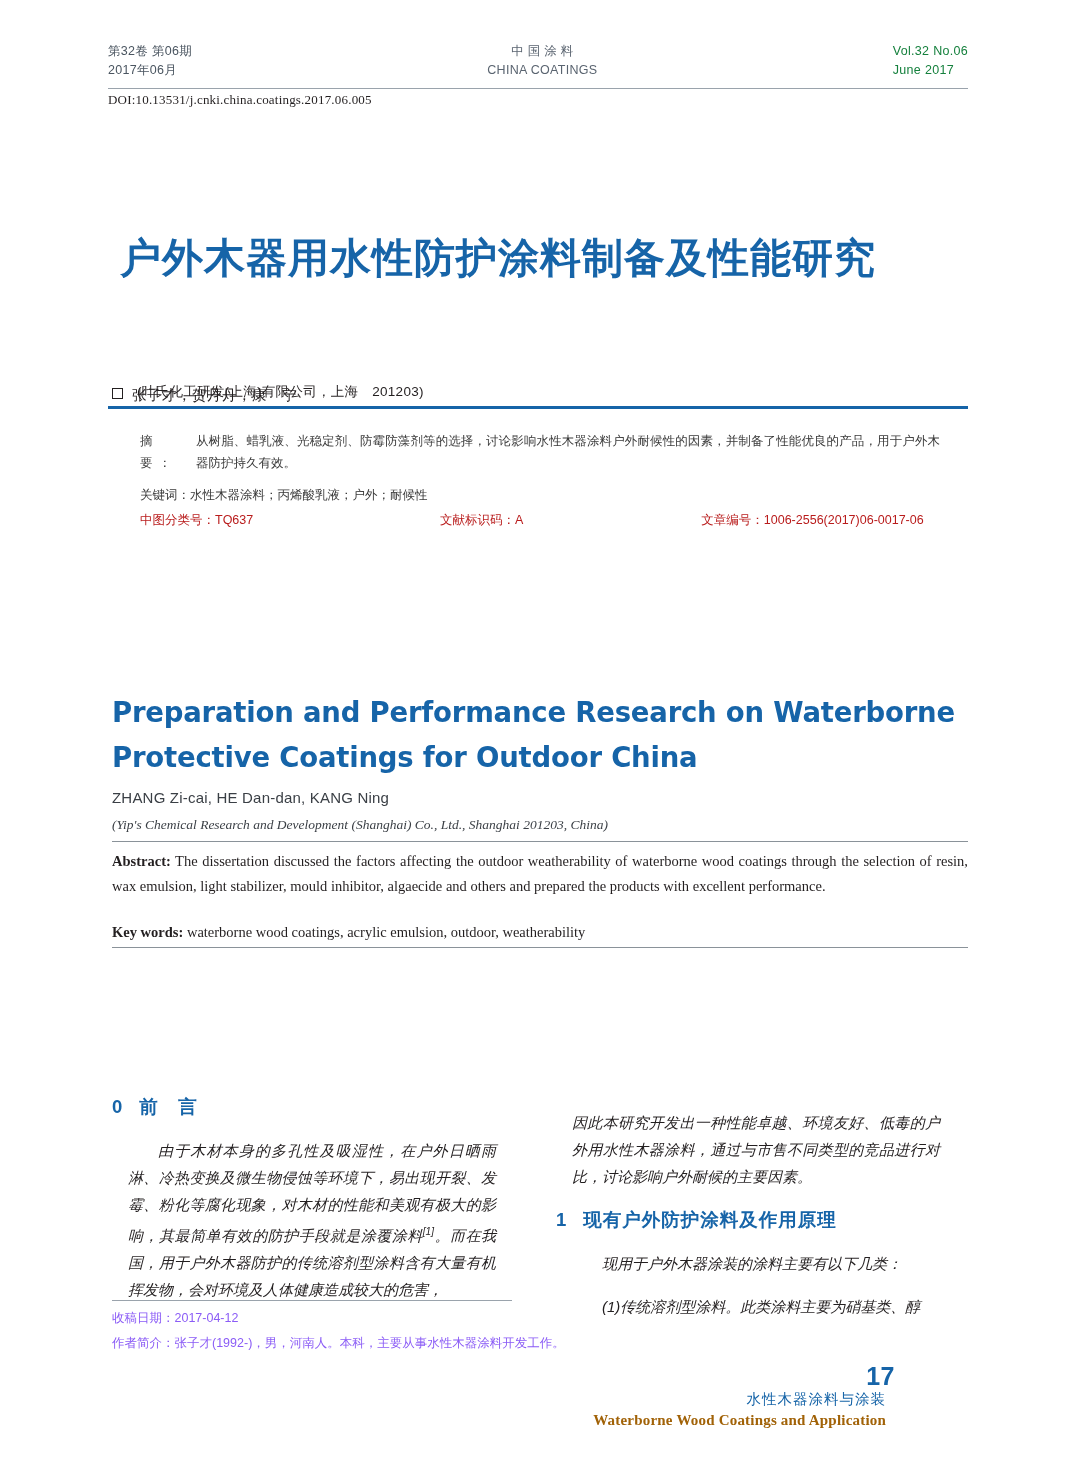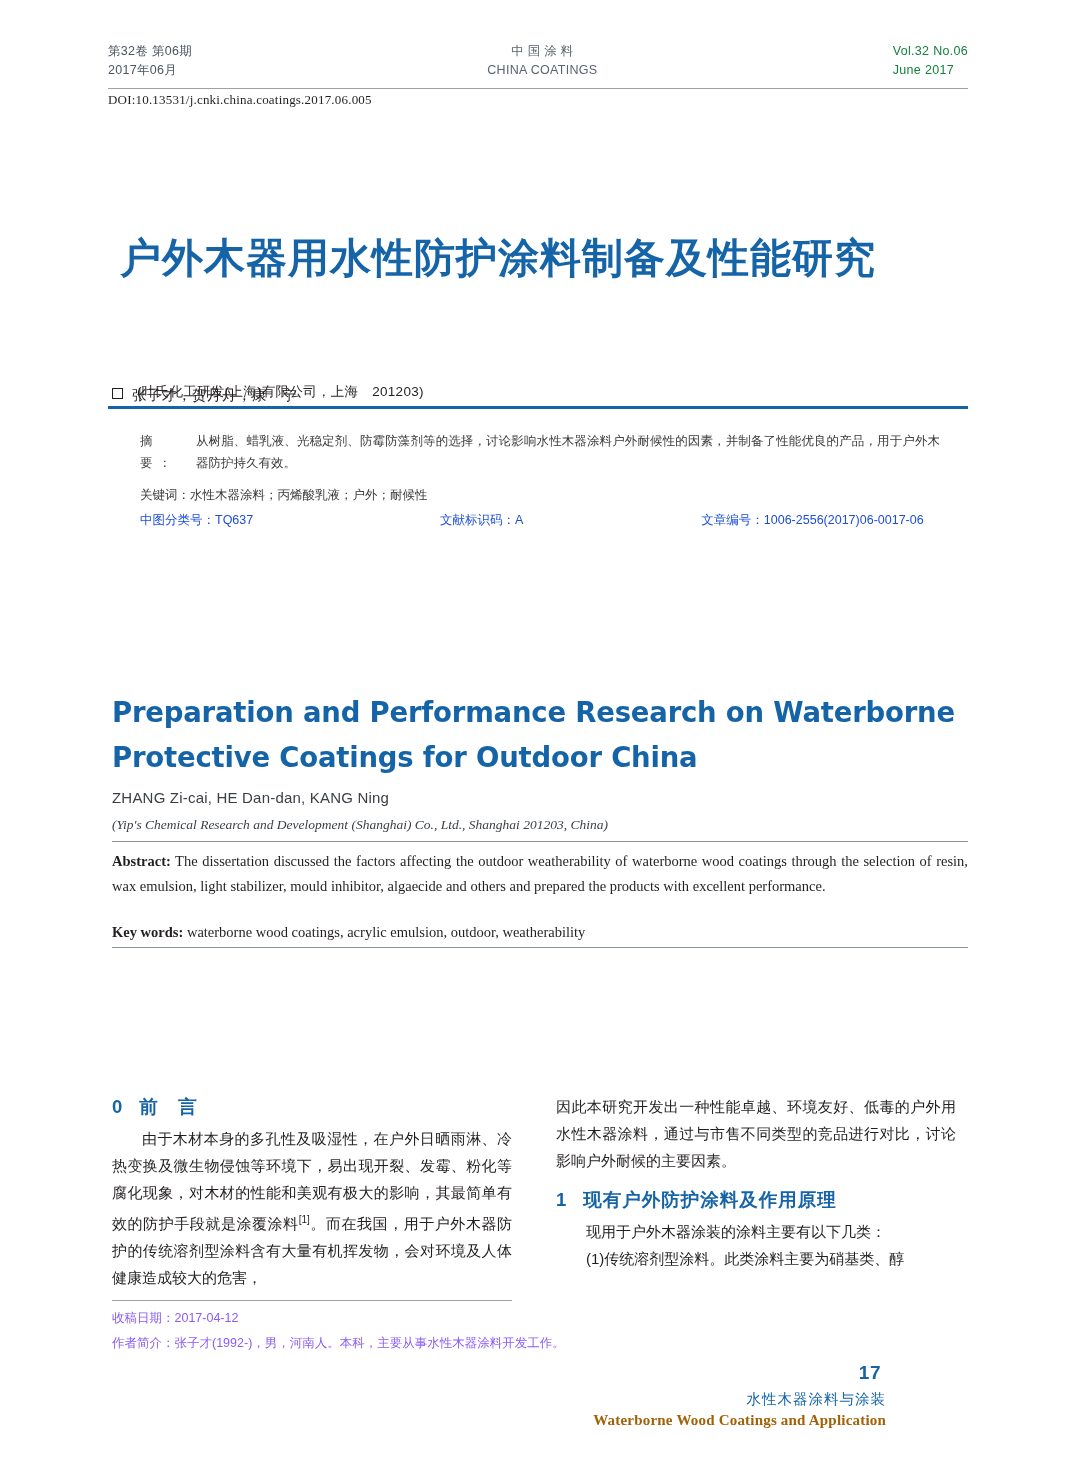--- a/index.html
+++ b/index.html
@@ -134,21 +134,21 @@
     font-size: 12.5px;
     line-height: 20px;
     color: #3a3a3a;
   }
   .cn-class {
     position: absolute;
     left: 140px;
     top: 512px;
     width: 810px;
     font-size: 12.5px;
-    color: #1d4ed8;
+    color: #b91c1c;
     display: flex;
   }
   .cn-class .c1 { width: 300px; }
   .cn-class .c2 { width: 235px; }
   .cn-class .c3 { flex: 1; text-align: center; }
 
   
   .en-title {
     position: absolute;
     left: 112px;
@@ -231,23 +231,24 @@
   .sec-head {
     color: #1664a8;
     font-size: 18.5px;
     font-weight: bold;
     letter-spacing: 1px;
     margin: 0 0 4px 0;
     line-height: 28px;
   }
   .sec-head .num { margin-right: 16px; }
   .para {
-    margin: 0;
+    margin: 16px;
     text-indent: 2em;
     text-align: justify;
+    font-style: italic;
   }
   .para.noindent { text-indent: 0; }
   .sup { font-size: 10px; vertical-align: super; }
 
   
   .foot-rule {
     position: absolute;
     left: 112px;
     top: 1300px;
     width: 400px;
@@ -260,23 +261,23 @@
     top: 1306px;
     width: 520px;
     font-size: 12.5px;
     line-height: 25px;
     color: #8b5cf6;
   }
 
   
   .pagenum {
     position: absolute;
-    right: 112px;
+    right: 98px;
     top: 1362px;
-    font-size: 19px;
+    font-size: 25px;
     font-weight: bold;
     color: #1664a8;
     letter-spacing: 0.5px;
   }
   .footer-cn {
     position: absolute;
     right: 107px;
     top: 1390px;
     font-size: 14.5px;
     color: #1664a8;

